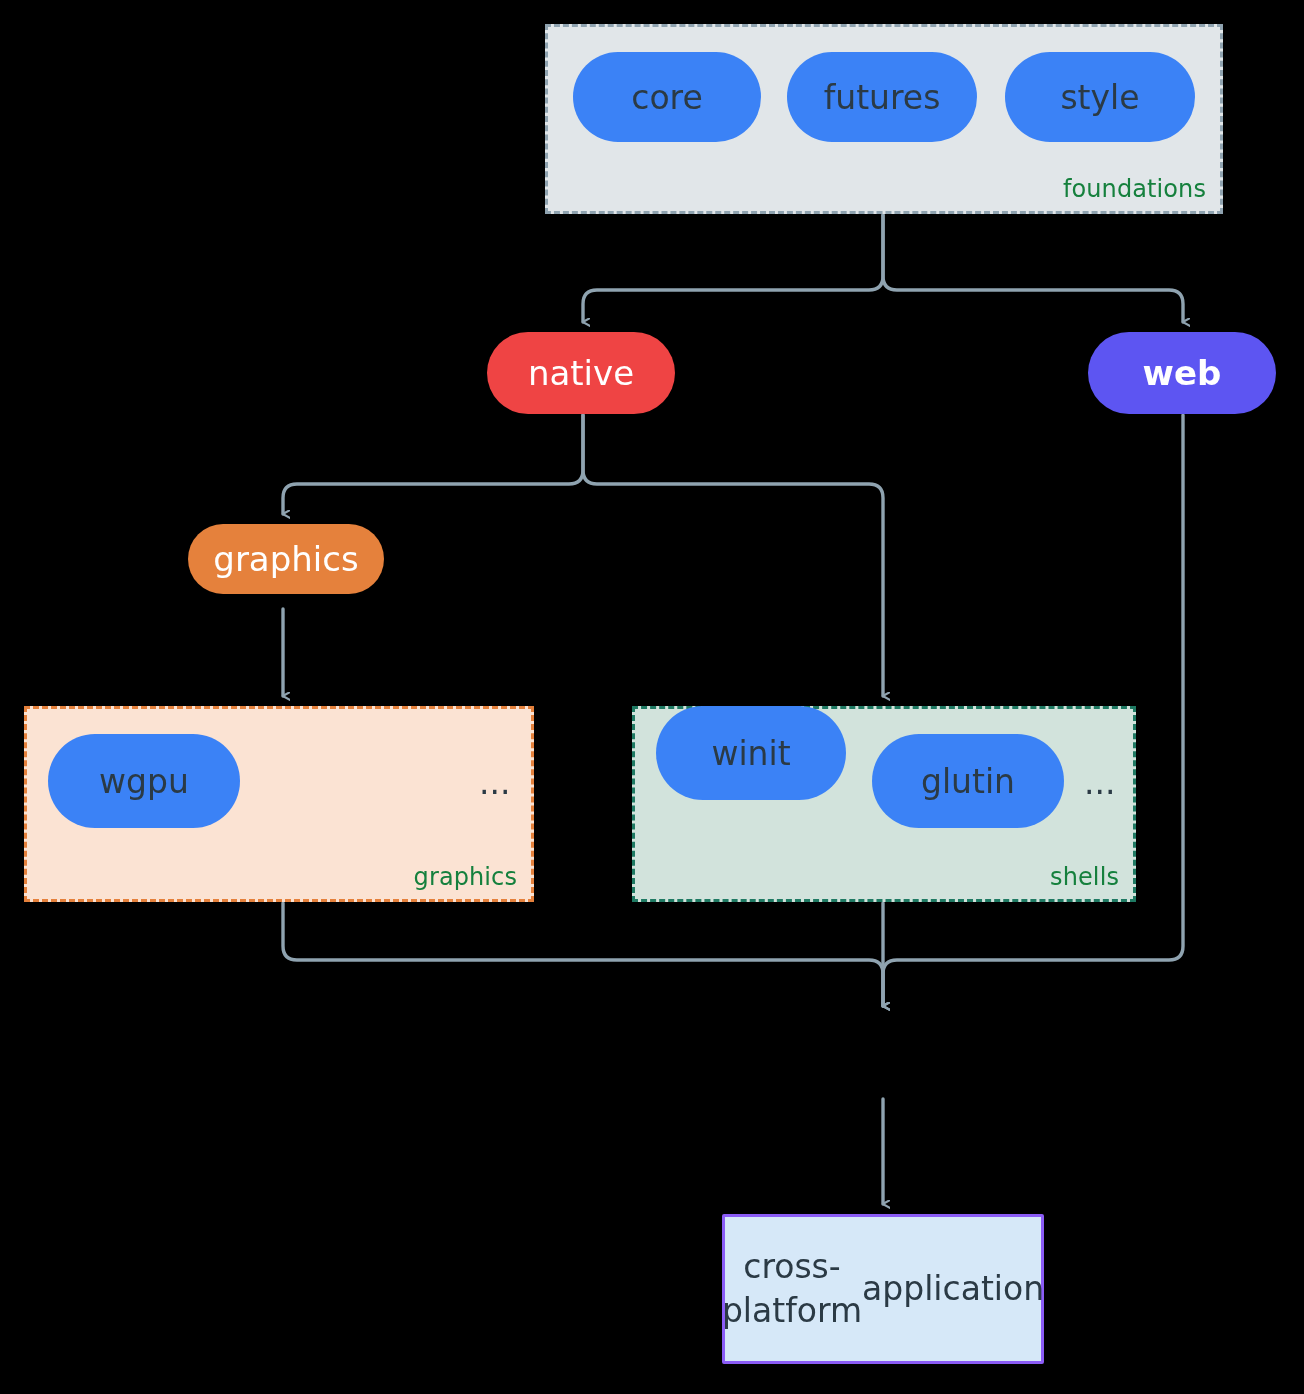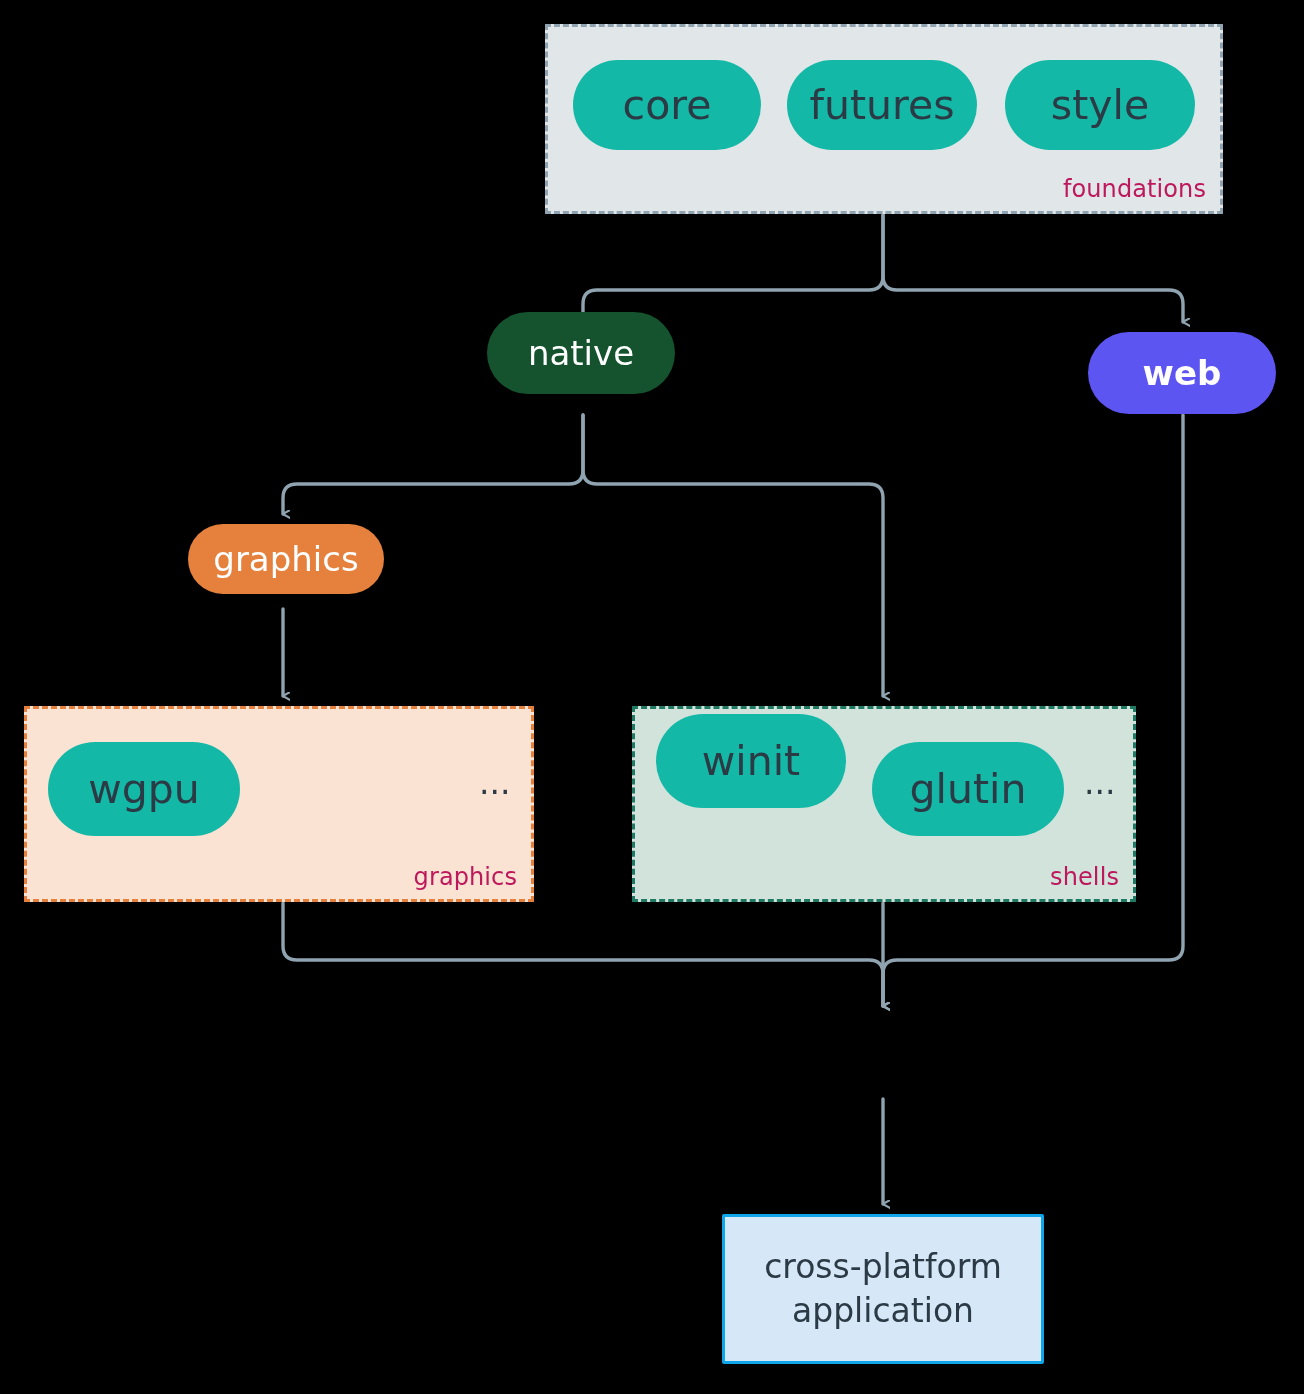--- a/index.html
+++ b/index.html
@@ -33,21 +33,21 @@
     position: absolute;
     box-sizing: border-box;
     border-style: dashed;
     border-width: 3px;
   }
   .group-label {
     position: absolute;
     right: 14px;
     bottom: 8px;
     font-size: 24px;
-    color: #be185d;
+    color: #15803d;
     letter-spacing: 0.1px;
     white-space: nowrap;
   }
 
   #group-foundations {
     left: 545px;
     top: 24px;
     width: 678px;
     height: 190px;
     background: #e1e6e9;
@@ -67,29 +67,28 @@
     width: 504px;
     height: 196px;
     background: #d2e3dc;
     border-color: #1f7a63;
   }
 
   
   .chip {
     position: absolute;
     box-sizing: border-box;
-    background: #14b8a6;
+    background: #3b82f6;
     border-radius: 70px;
     display: flex;
     align-items: center;
     justify-content: center;
-    font-size: 41px;
+    font-size: 33px;
     color: #2b3a45;
     white-space: nowrap;
-    margin-top: 8px;
   }
   .ellipsis {
     position: absolute;
     font-size: 33px;
     color: #2b3a45;
     line-height: 1;
     white-space: nowrap;
   }
 
   
@@ -112,38 +111,38 @@
     position: absolute;
     box-sizing: border-box;
     border-radius: 60px;
     display: flex;
     align-items: center;
     justify-content: center;
     font-size: 34px;
     color: #ffffff;
     white-space: nowrap;
   }
-  #node-native   { left: 487px;  top: 312px;  width: 188px; height: 82px; background: #14532d; }
+  #node-native   { left: 487px;  top: 332px;  width: 188px; height: 82px; background: #ef4444; }
   #node-web      { left: 1088px; top: 332px;  width: 188px; height: 82px; background: #5d55f2; font-weight: bold; }
   #node-graphics { left: 188px;  top: 524px;  width: 196px; height: 70px; background: #e5813c; }
   #node-iced     { left: 787px;  top: 1016px; width: 192px; height: 82px; background: #2382d6; }
 
   
   #node-application {
     position: absolute;
     box-sizing: border-box;
     left: 722px;
     top: 1214px;
     width: 322px;
     height: 150px;
     background: #d6e8f8;
-    border: 3px solid #0ea5e9;
+    border: 3px solid #8b5cf6;
     border-radius: 2px;
     display: flex;
-    flex-direction: column;
+    flex-direction: row;
     align-items: center;
     justify-content: center;
     font-size: 33px;
     color: #2b3a45;
     line-height: 1.32;
     text-align: center;
   }
 </style>
 </head>
 <body>

